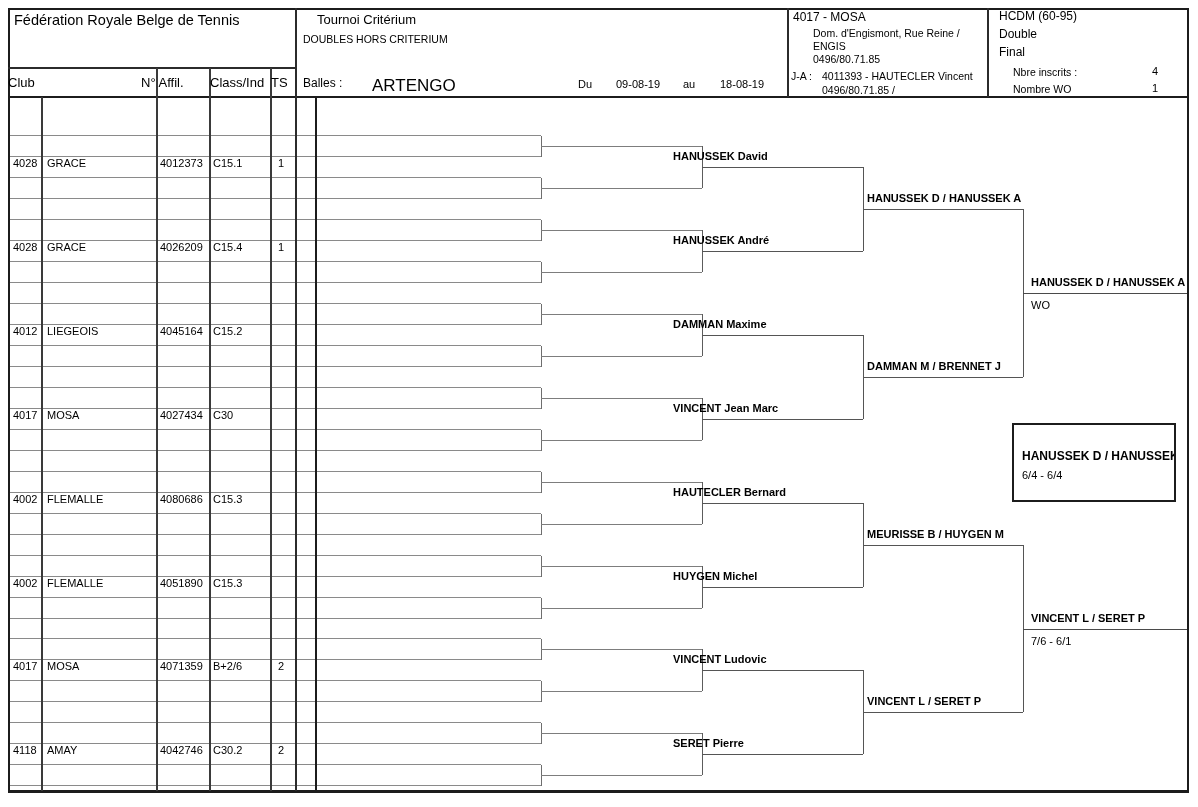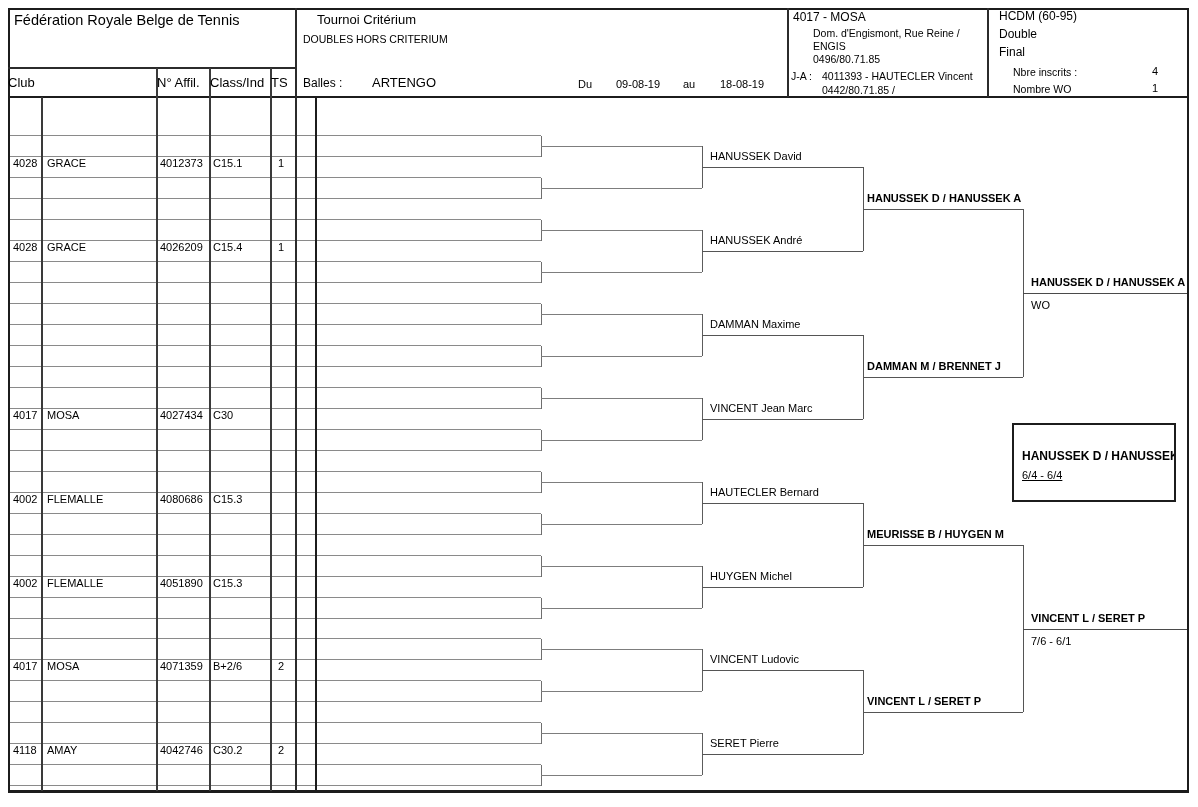--- a/index.html
+++ b/index.html
@@ -9,28 +9,28 @@
     overflow:hidden;
   }
   .page svg{position:absolute;left:0;top:0;}
   .t{position:absolute; white-space:nowrap; line-height:1.15;}
   .b{font-weight:normal;}
   
   .fed-title{left:14px; top:12px; font-size:14.5px;}
   .trn-title{left:303px; top:13px; font-size:13px;margin-left:14px;}
   .trn-sub{left:303px; top:33px; font-size:10.5px;}
   .balles-label{left:303px; top:77px; font-size:12px;}
-  .balles-value{left:372px; top:76px; font-size:13px;}
+  .balles-value{left:372px; top:76px; font-size:17px;}
   .du{left:578px; top:78px; font-size:11px;}
   .dfrom{left:616px; top:78px; font-size:11px;}
   .au{left:683px; top:78px; font-size:11px;}
   .dto{left:720px; top:78px; font-size:11px;}
   .hdr-cell{font-size:13px; text-align:left; top:76px;}
   .h-club{left:8px; width:149px;}
-  .h-affil{left:157px; width:53px;}
+  .h-affil{left:141px; width:53px;}
   .h-cls{left:210px; width:61px;}
   .h-ts{left:271px; width:42px;}
   
   .org-name{left:793px; top:11px; font-size:12px;}
   .org-a1{left:813px; top:27px; font-size:10.5px;}
   .org-a2{left:813px; top:40px; font-size:10.5px;}
   .org-ph{left:813px; top:53px; font-size:10.5px;}
   .ja-label{left:791px; top:70px; font-size:10.5px;}
   .ja-name{left:822px; top:70px; font-size:10.5px;}
   .ja-ph{left:822px; top:84px; font-size:10.5px;}
@@ -44,31 +44,31 @@
   .ev-wv{left:1152px; top:82px; font-size:11px;}
   
   .entry-row{position:absolute; left:0; width:300px; height:16px; font-size:11px;margin-top:40px;}
   .entry-row span{position:absolute; white-space:nowrap;}
   .e-code{left:13px;}
   .e-club{left:47px;}
   .e-affil{left:160px;}
   .e-cls{left:213px;}
   .e-ts{left:278px;}
   
-  .pname{left:710px; font-size:11px; font-weight:normal;text-align:right;}
+  .pname{left:673px; font-size:11px; font-weight:bold;text-align:right;}
   .t4name{left:867px; font-size:11px; font-weight:bold;}
   .t5name{left:1031px; font-size:11px; font-weight:bold;}
   .t5score{left:1031px; font-size:11px;}
   
   .winner-box{
     position:absolute; left:1012px; top:423px; width:164px; height:79px;
     border:2px solid #1c1c1c; background:#fff; overflow:hidden; box-sizing:border-box;
   }
   .winner-name{position:absolute; left:8px; top:24px; font-size:12px; font-weight:bold; white-space:nowrap;}
-  .winner-score{position:absolute; left:8px; top:44px; font-size:11px; white-space:nowrap;text-decoration:underline;}
+  .winner-score{position:absolute; left:8px; top:44px; font-size:11px; white-space:nowrap;}
 </style>
 </head>
 <body>
 
 <div class="page">
 
   <svg id="grid" width="1198" height="807">
       <line x1="8" y1="135.5" x2="541" y2="135.5" stroke="#8a8a8a" stroke-width="1" shape-rendering="crispEdges"></line>
       <line x1="8" y1="156.5" x2="541" y2="156.5" stroke="#8a8a8a" stroke-width="1" shape-rendering="crispEdges"></line>
       <line x1="8" y1="177.5" x2="541" y2="177.5" stroke="#8a8a8a" stroke-width="1" shape-rendering="crispEdges"></line>
@@ -192,21 +192,21 @@
   <div class="t hdr-cell h-affil">N° Affil.</div>
   <div class="t hdr-cell h-cls">Class/Ind</div>
   <div class="t hdr-cell h-ts">TS</div>
 
   <div class="t b org-name">4017 - MOSA</div>
   <div class="t org-a1">Dom. d'Engismont, Rue Reine /</div>
   <div class="t org-a2">ENGIS</div>
   <div class="t org-ph">0496/80.71.85</div>
   <div class="t ja-label">J-A :</div>
   <div class="t ja-name">4011393 - HAUTECLER Vincent</div>
-  <div class="t ja-ph">0442/80.71.85 /</div>
+  <div class="t ja-ph">0496/80.71.85 /</div>
 
   <div class="t b ev-cat">HCDM (60-95)</div>
   <div class="t b ev-type">Double</div>
   <div class="t b ev-round">Final</div>
   <div class="t ev-il">Nbre inscrits :</div>
   <div class="t b ev-iv">4</div>
   <div class="t ev-wl">Nombre WO</div>
   <div class="t b ev-wv">1</div>
 
   <div class="entry-row" style="top:117px">
@@ -215,20 +215,27 @@
       <span class="e-affil">4012373</span>
       <span class="e-cls">C15.1</span>
       <span class="e-ts">1</span>
   </div>
   <div class="entry-row" style="top:201px">
     <span class="e-code">4028</span>
       <span class="e-club">GRACE</span>
       <span class="e-affil">4026209</span>
       <span class="e-cls">C15.4</span>
       <span class="e-ts">1</span>
+  </div>
+  <div class="entry-row" style="top:285px">
+    <span class="e-code">4012</span>
+      <span class="e-club">LIEGEOIS</span>
+      <span class="e-affil">4045164</span>
+      <span class="e-cls">C15.2</span>
+      <span class="e-ts"></span>
   </div>
   <div class="entry-row" style="top:369px">
     <span class="e-code">4017</span>
       <span class="e-club">MOSA</span>
       <span class="e-affil">4027434</span>
       <span class="e-cls">C30</span>
       <span class="e-ts"></span>
   </div>
   <div class="entry-row" style="top:453px">
     <span class="e-code">4002</span>

